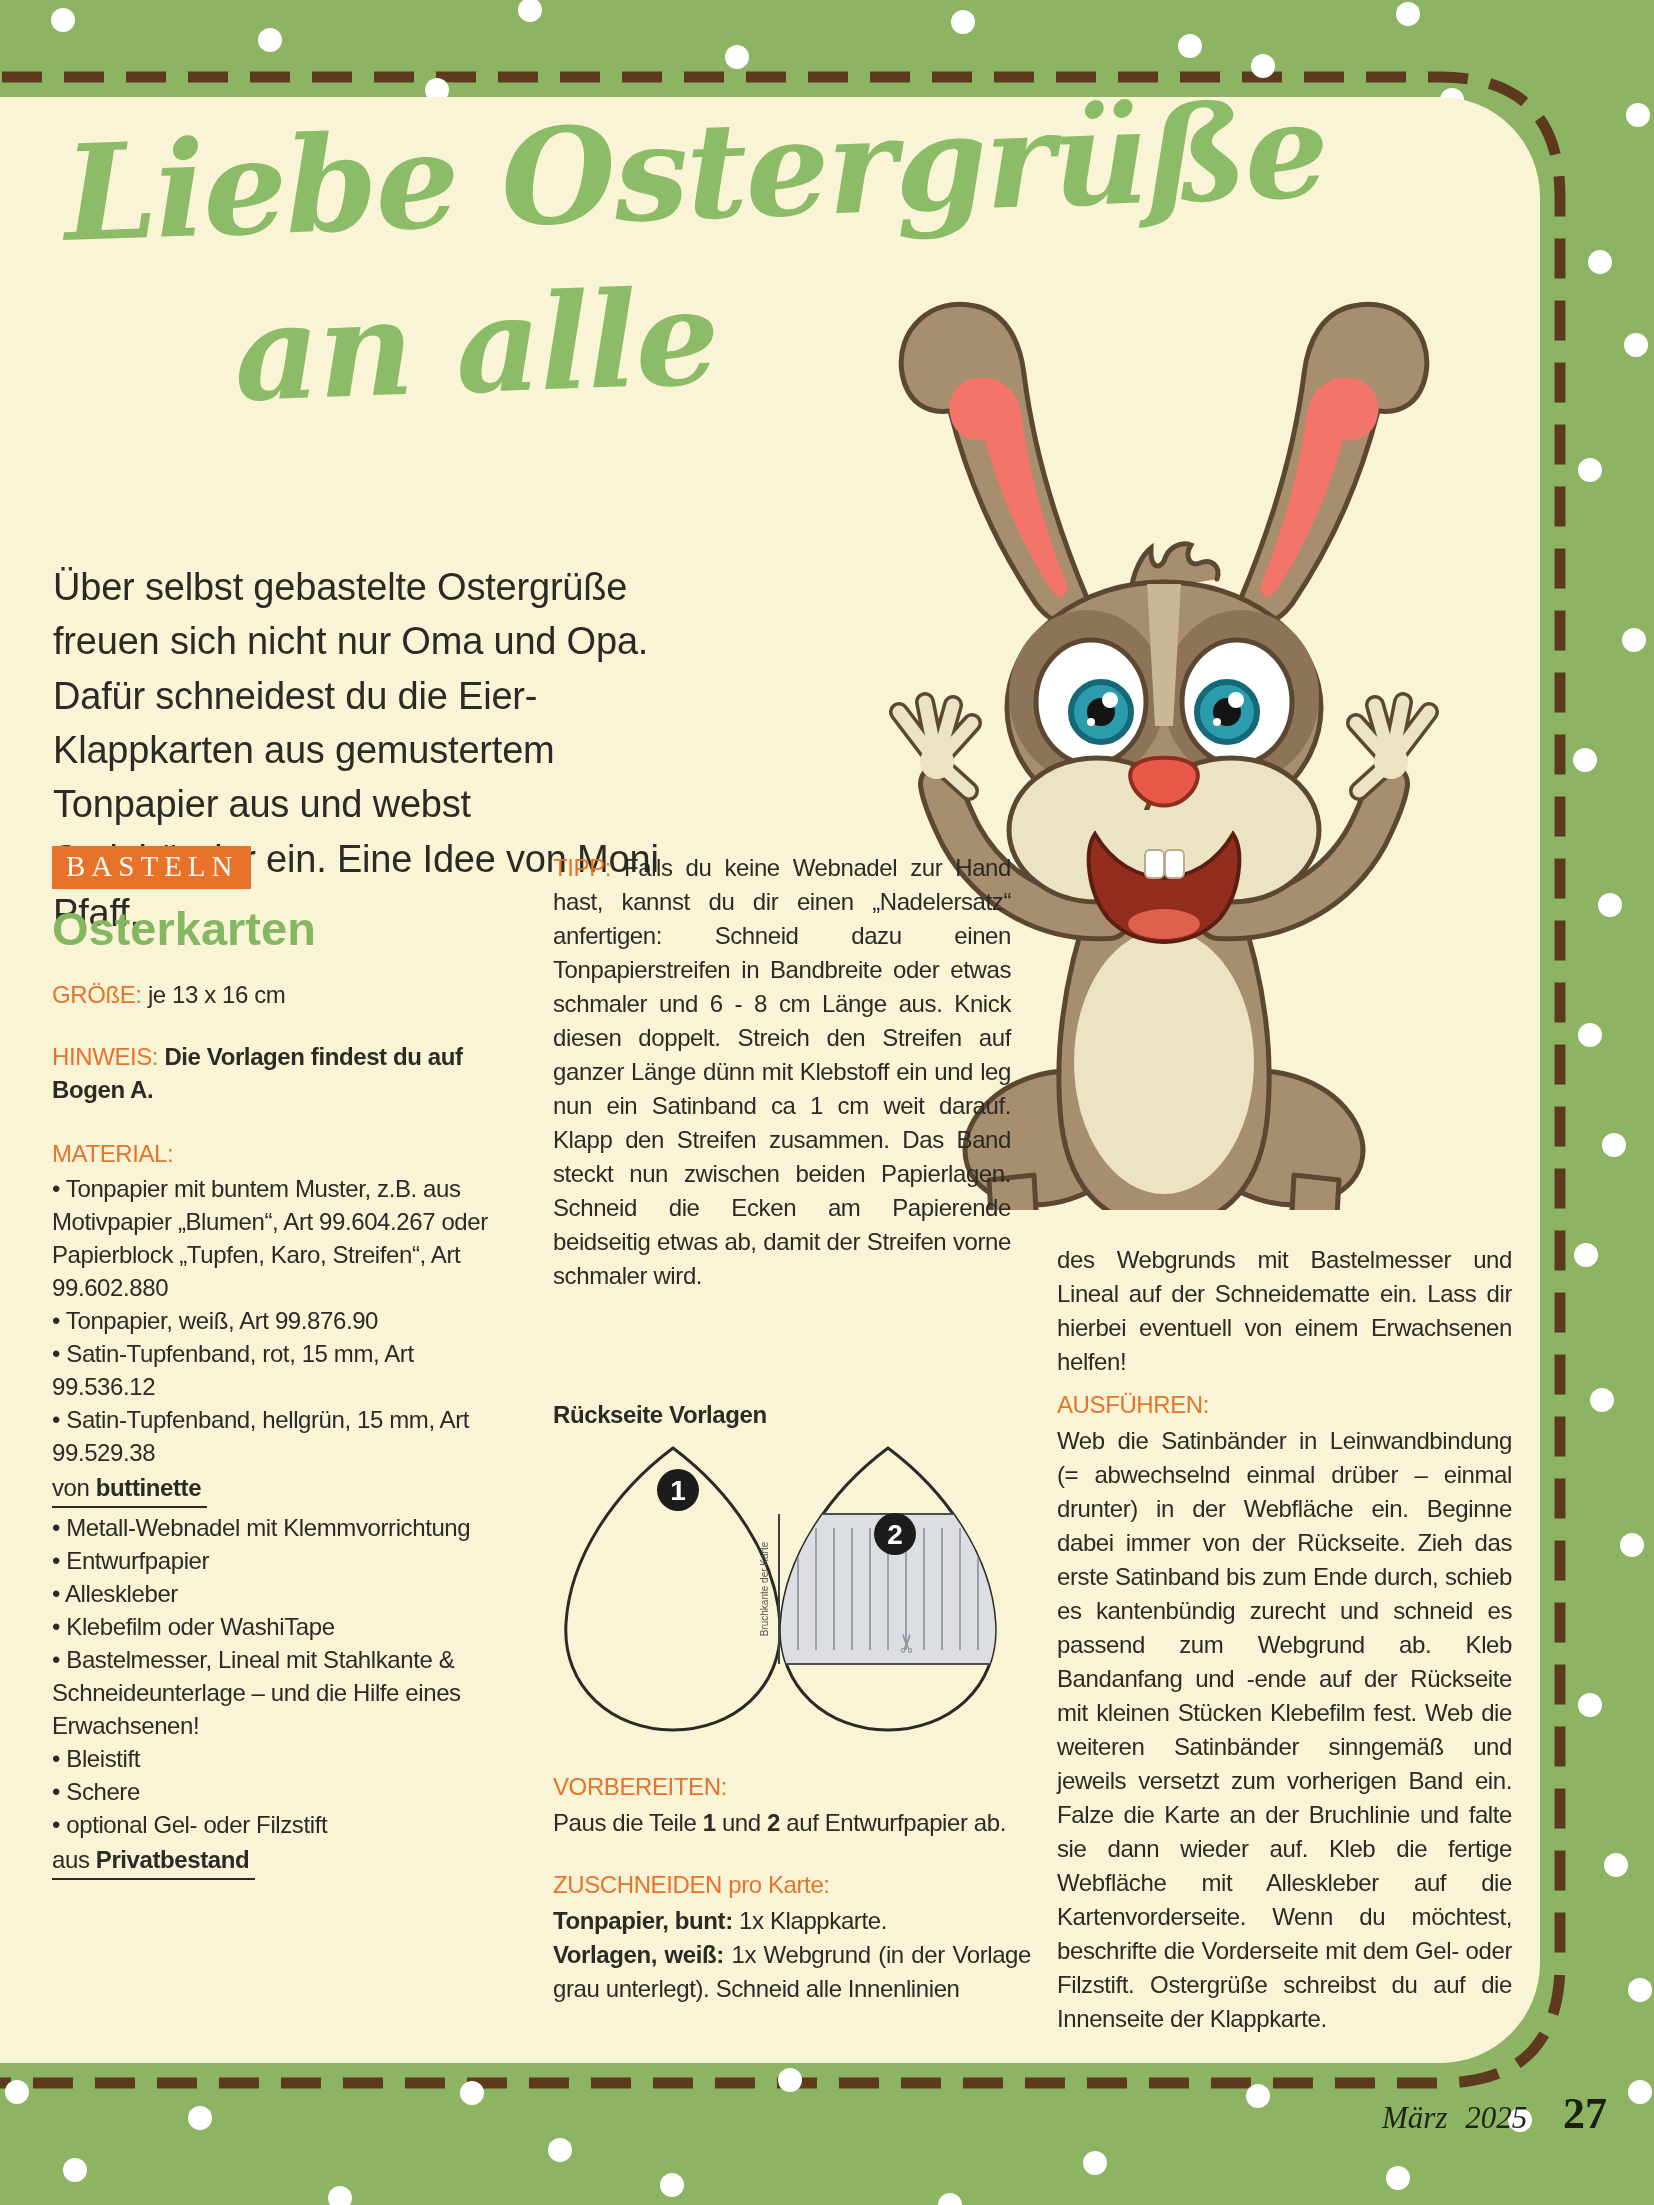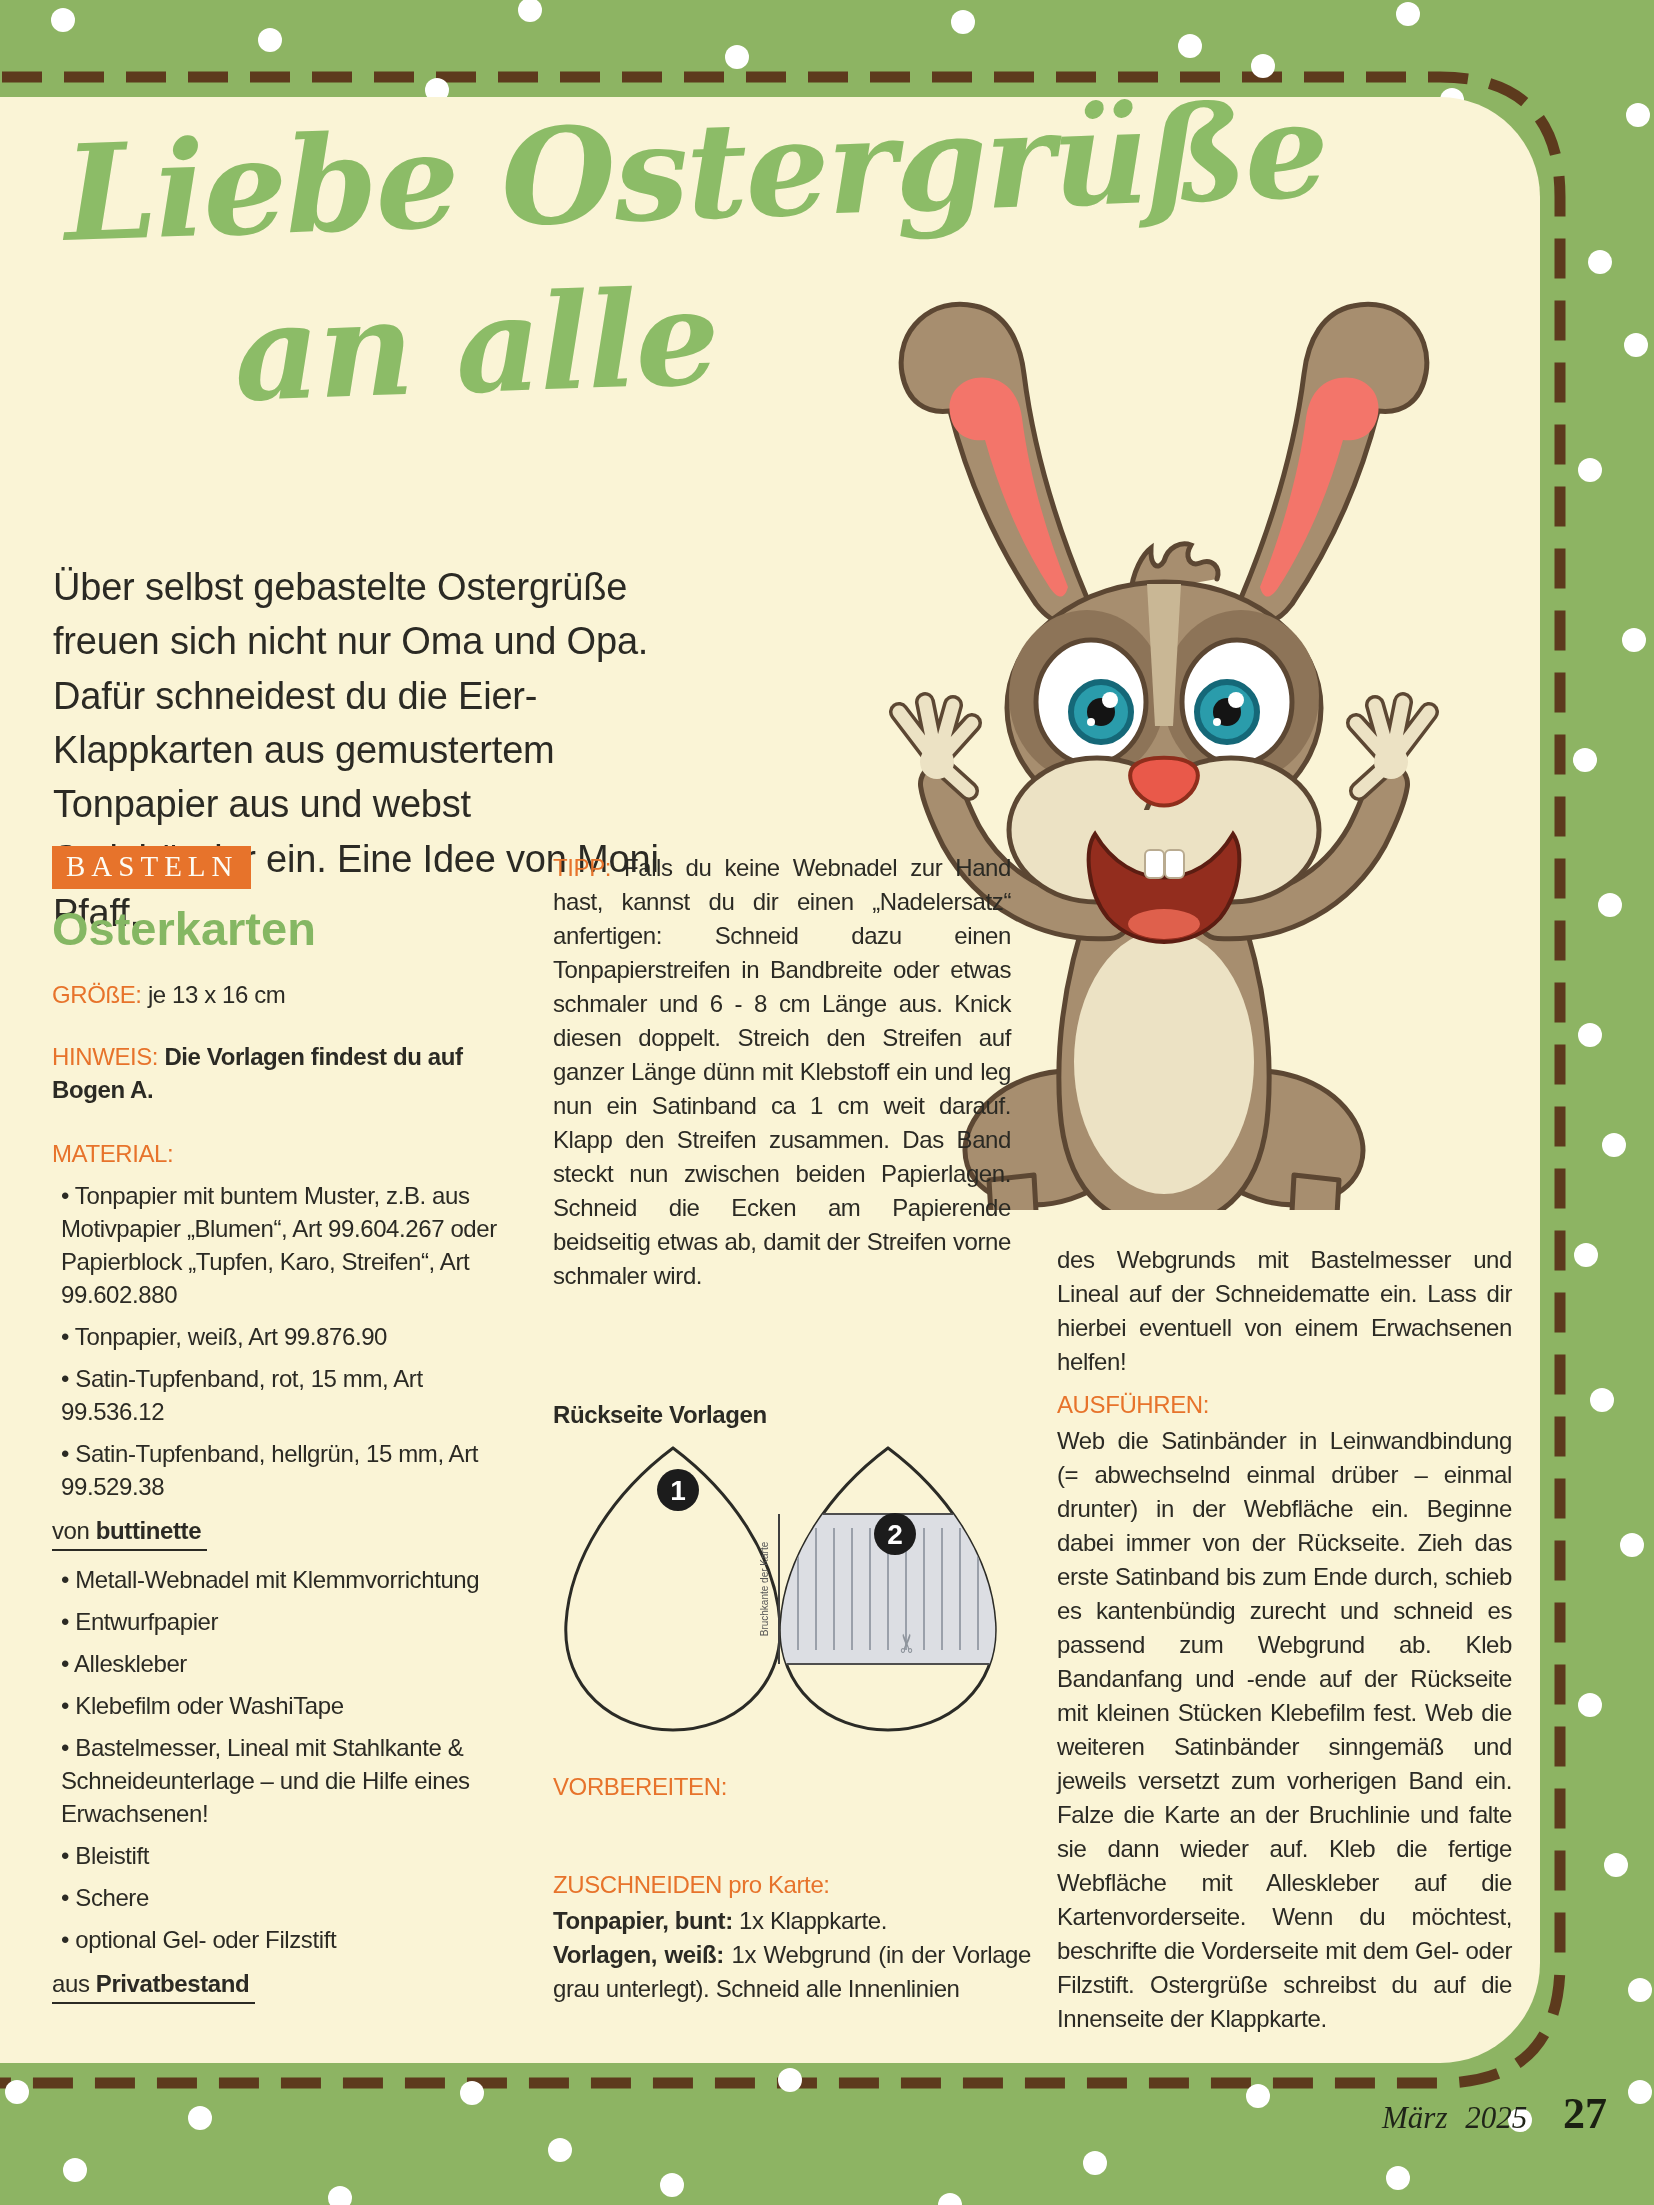--- a/index.html
+++ b/index.html
@@ -42,21 +42,21 @@
     display:inline-block;background:#e7732b;color:#fdfcf4;
     font-family:"Liberation Serif",serif;font-size:29px;letter-spacing:6px;
     padding:4px 12px 6px 14px;
   }
   #project-title{
     font-size:47px;line-height:1;color:#85b763;font-weight:600;
     margin:16px 0 26px 0;letter-spacing:0;
   }
   .gap-s{margin-bottom:29px;}
   .gap-m{margin-bottom:31px;}
-  .mat-item{margin:9px;}
+  .mat-item{margin:0;}
   .source{display:inline-block;border-bottom:2px solid #2b2a24;padding:0 6px 2px 0;margin:2px 0 3px 0;}
 
   .colblock{position:absolute;font-size:24px;line-height:34px;letter-spacing:-0.4px;}
   .justify{text-align:justify;}
 
   #tip-block{left:553px;top:851px;width:458px;}
   #overview-heading{left:553px;top:1398px;font-weight:bold;}
   #vorbereiten{left:553px;top:1770px;width:478px;}
   #zuschneiden{left:553px;top:1868px;width:478px;}
   #right-cont{left:1057px;top:1243px;width:455px;}
@@ -270,20 +270,21 @@
       <text x="120" y="62" font-size="28" font-weight="bold" fill="#ffffff" text-anchor="middle">1</text>
     </g>
     <g>
       <circle cx="337" cy="96" r="21" fill="#1c1c1c"></circle>
       <text x="337" y="106" font-size="28" font-weight="bold" fill="#ffffff" text-anchor="middle">2</text>
     </g>
   </svg>
 
   <div id="vorbereiten" class="colblock">
     <div class="orange label-line">VORBEREITEN:</div>
+    <div><span>Paus die Teile </span><b>1</b><span> und </span><b>2</b><span> auf Entwurfpapier ab.</span></div>
   </div>
 
   <div id="zuschneiden" class="colblock">
     <div class="orange label-line">ZUSCHNEIDEN pro Karte:</div>
     <div><b>Tonpapier, bunt:</b><span> 1x Klappkarte.</span></div>
     <div class="justify"><b>Vorlagen, weiß:</b><span> 1x Webgrund (in der Vorlage grau unterlegt). Schneid alle Innenlinien</span></div>
   </div>
 
   <div id="right-cont" class="colblock justify">des Webgrunds mit Bastelmesser und Lineal auf der Schneidematte ein. Lass dir hierbei eventuell von einem Erwachsenen helfen!</div>
   <div id="ausfuehren" class="colblock">

